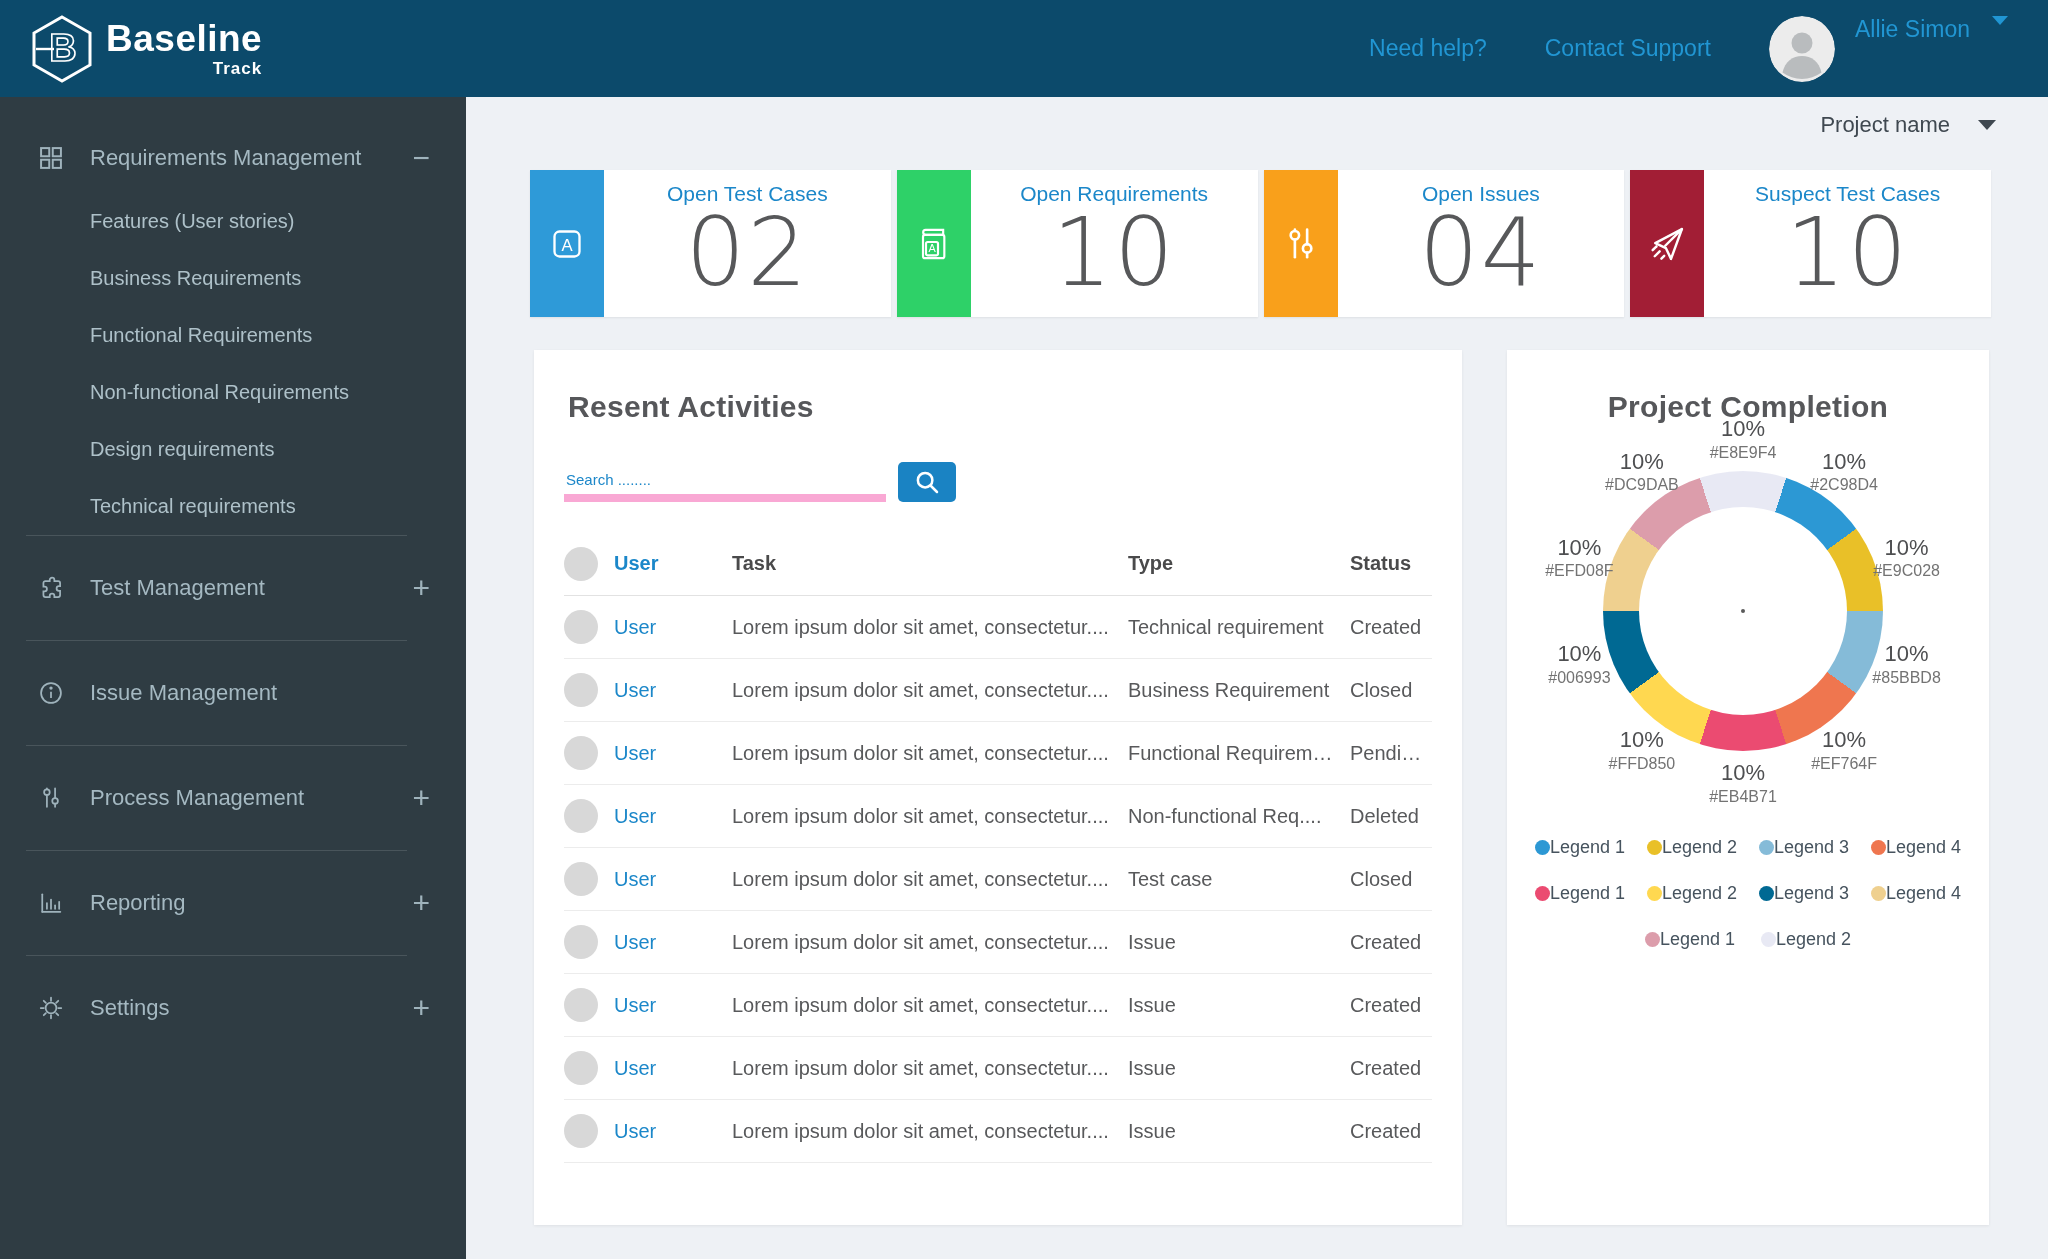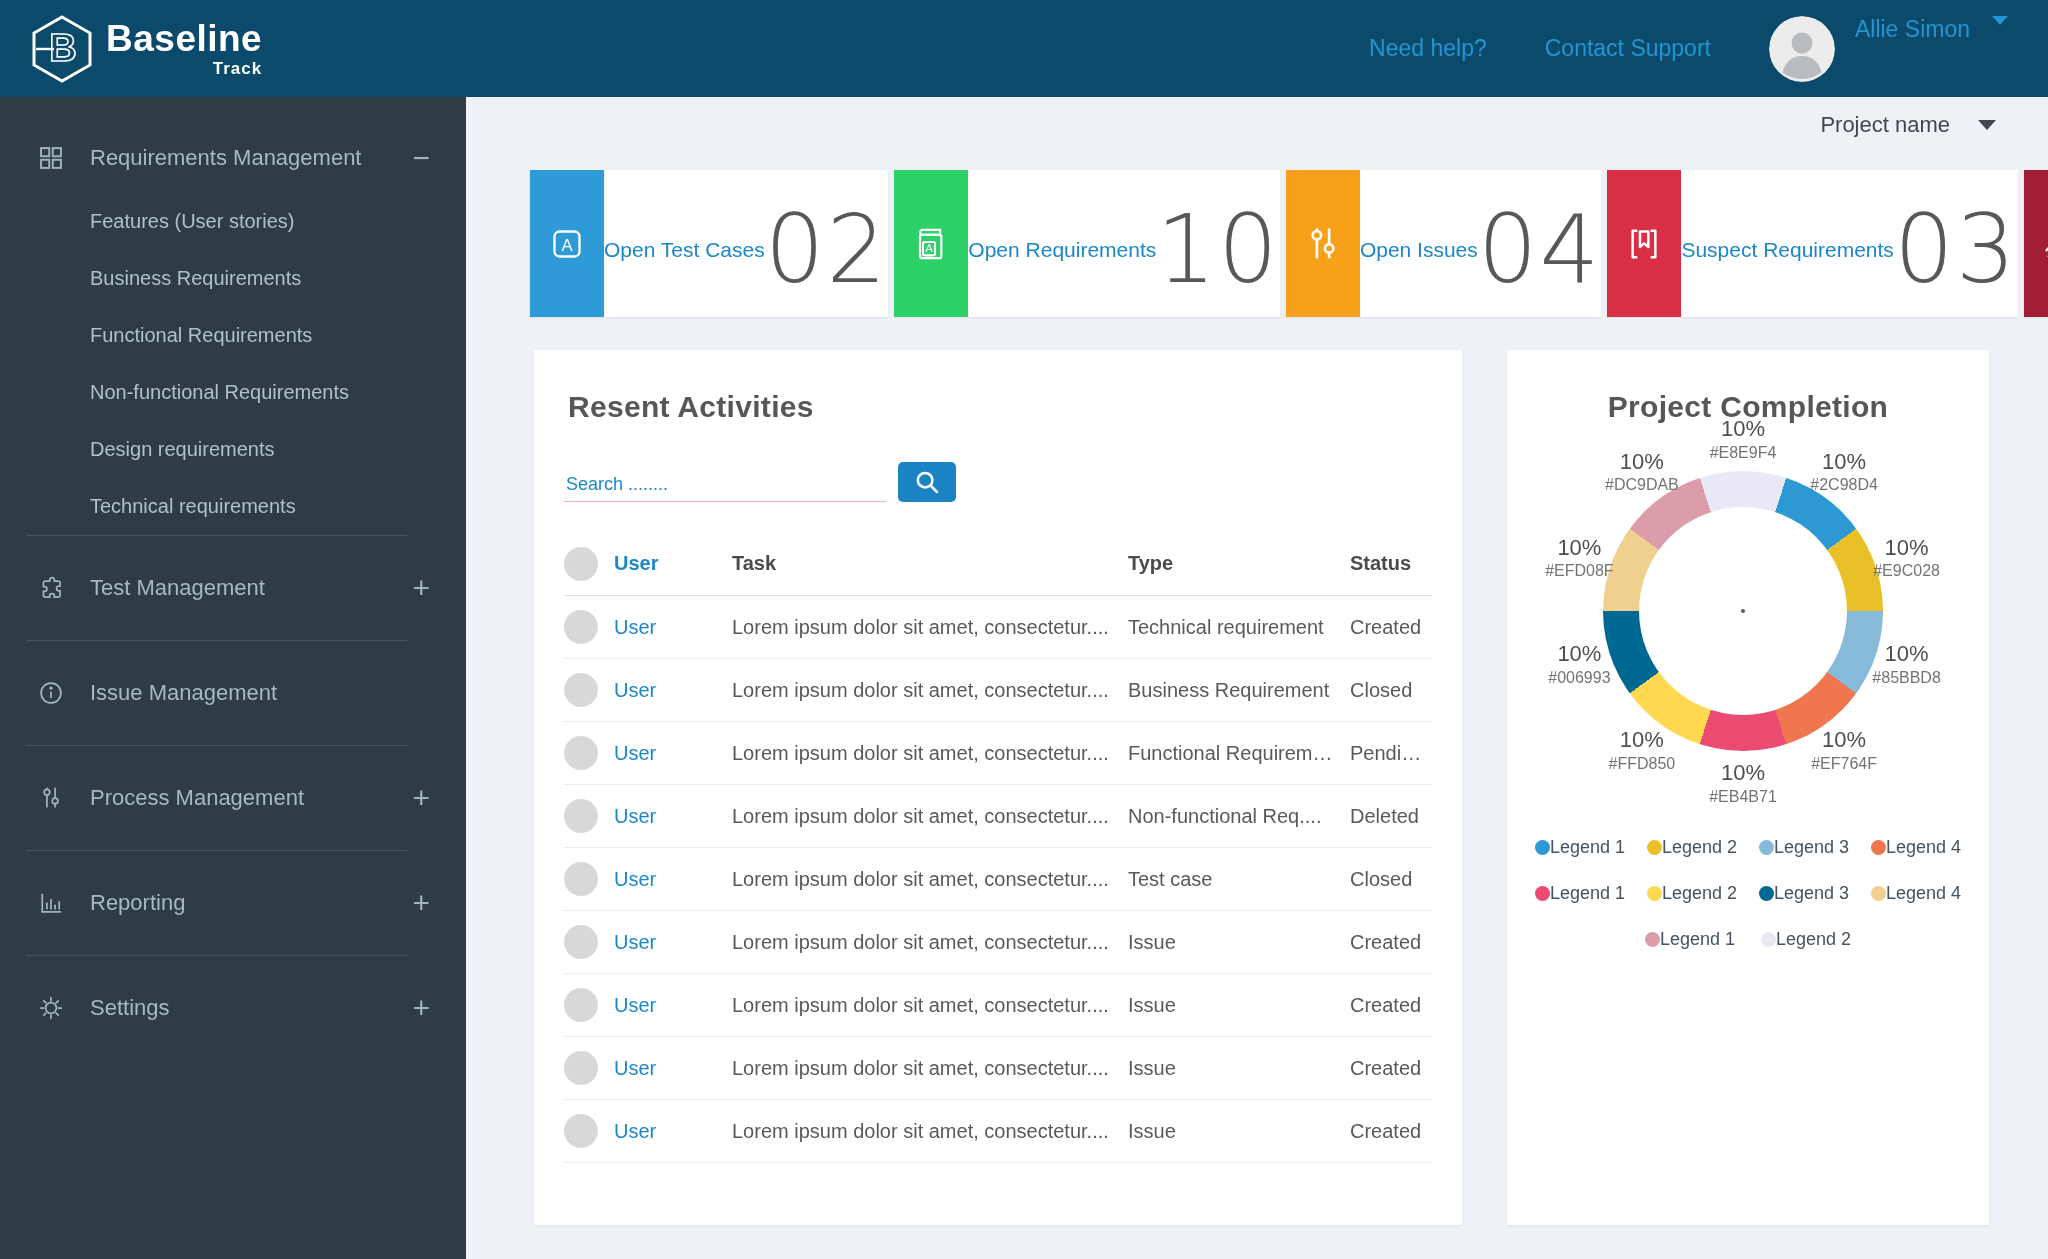--- a/index.html
+++ b/index.html
@@ -50,40 +50,40 @@
   .project-selector{
     position:absolute; top:112px; right:52px;
     display:flex; align-items:center; gap:28px;
     color:#3f4850; font-size:22px; cursor:pointer; z-index:4;
   }
 
   
   .cards-row{ position:absolute; left:530px; right:57px; top:170px; height:147px; display:flex; gap:6px; }
   .card{ flex:1; background:#fff; display:flex; box-shadow:0 1px 2px rgba(0,0,0,.07); }
   .icon-block{ width:74px; flex:none; display:flex; align-items:center; justify-content:center; }
-  .card-body{ flex:1; display:flex; flex-direction:row; align-items:center; padding-top:12px; overflow:hidden; }
+  .card-body{ flex:1; display:flex; flex-direction:column; align-items:center; padding-top:12px; overflow:hidden; }
   .card-title{ font-size:21px; color:#1b87c9; white-space:nowrap; }
   .card-value{
     font-family:"DejaVu Sans","Liberation Sans",sans-serif;
     font-size:94px; font-weight:200; color:#57585a; line-height:1; margin-top:0; letter-spacing:2px;
   }
 
   
   .panel{ position:absolute; background:#fff; box-shadow:0 1px 3px rgba(0,0,0,.07); }
   #activities{ left:534px; top:350px; width:928px; height:875px; padding:0 30px; }
   #completion{ left:1507px; top:350px; width:482px; height:875px; }
   .panel-title{ font-size:30px; color:#56575a; letter-spacing:.3px; }
   #activities .panel-title{ margin:40px 0 0 4px; }
   #completion .panel-title{ margin-top:40px; text-align:center; }
 
   
   .search-row{ margin-top:38px; display:flex; align-items:flex-end; }
   .search-input{
     width:322px; border:none; outline:none; background:transparent;
-    border-bottom:1px solid #f9a8d4; color:#000000; font-size:18px;
+    border-bottom:8px solid #f9a8d4; color:#000000; font-size:15px;
     padding:6px 2px; font-family:inherit;
   }
   .search-input::placeholder{ color:#1c87c9; opacity:1; }
   .search-btn{
     margin-left:12px; width:58px; height:40px; background:#1a83c3;
     border:none; border-radius:5px; display:flex; align-items:center; justify-content:center; cursor:pointer;
   }
 
   
   .table{ margin-top:30px; }
@@ -300,33 +300,20 @@
           <line x1="15.5" y1="3.8" x2="15.5" y2="12.1"></line>
           <line x1="15.5" y1="16.9" x2="15.5" y2="19.5"></line>
       </svg>
     </div>
     <div class="card-body">
       <span class="card-title">Open Issues</span>
       <span class="card-value">04</span>
     </div>
   </div>
 
-  <div class="card">
-    <div class="icon-block" style="background: rgb(217, 46, 70);">
-      <svg width="40" height="40" viewBox="0 0 24 24" fill="none" stroke="#fff" stroke-width="1.5" stroke-linejoin="round">
-        <path d="M8 4H5.2v16H8"></path>
-        <path d="M16 4h2.8v16H16"></path>
-        <path d="M9.6 4.5h5v9.3l-2.5-2.2-2.5 2.2z"></path>
-      </svg>
-    </div>
-    <div class="card-body">
-      <span class="card-title">Suspect Requirements</span>
-      <span class="card-value">03</span>
-    </div>
-  </div>
 
   <div class="card">
     <div class="icon-block" style="background: rgb(162, 30, 53);">
       <svg width="42" height="42" viewBox="0 0 24 24" fill="none" stroke="#fff" stroke-width="1.4" stroke-linejoin="round" stroke-linecap="round">
         <path d="M20.5 3.5L11 13"></path>
         <path d="M20.5 3.5l-6.2 17-2.9-6.1-6.1-2.9 15.2-8z"></path>
         <line x1="3.8" y1="15.5" x2="6" y2="13.3"></line>
         <line x1="5" y1="19" x2="7.8" y2="16.2"></line>
         <line x1="8.8" y1="20.4" x2="10.4" y2="18.8"></line>
       </svg>

